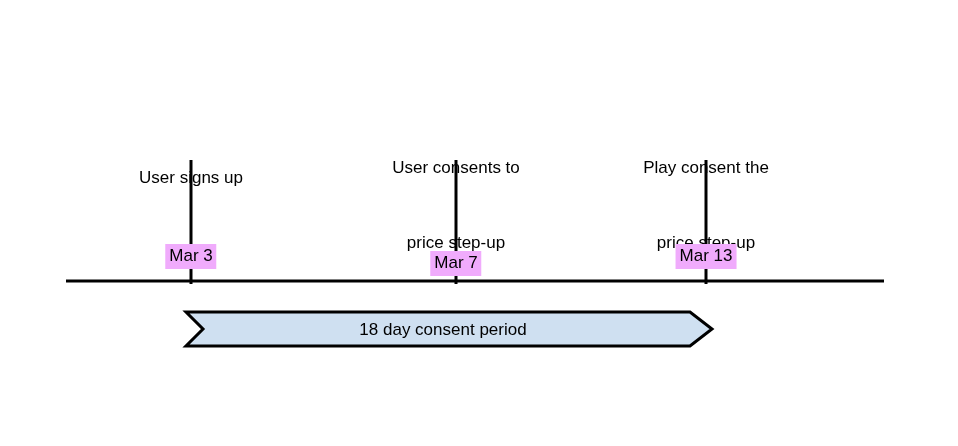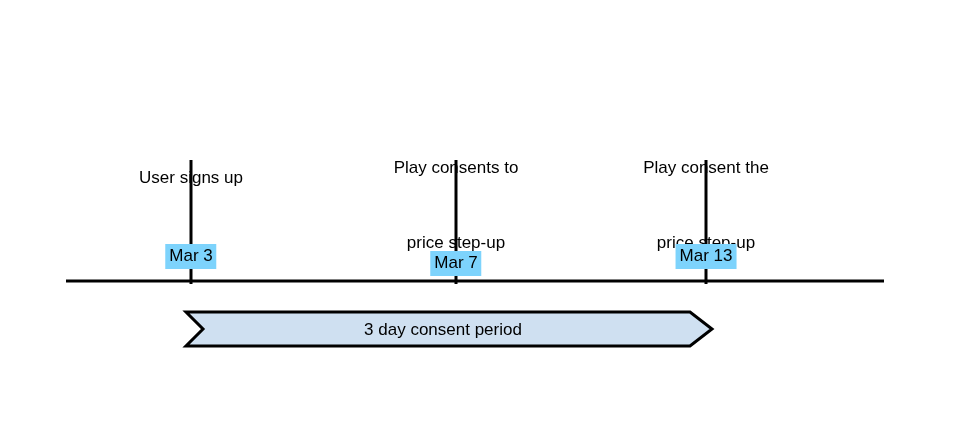--- a/index.html
+++ b/index.html
@@ -36,21 +36,21 @@
     color: #000000;
     white-space: pre;
     transform: translateX(-50%);
     pointer-events: none;
   }
   .date-chip {
     position: absolute;
     font-size: 17px;
     line-height: 22px;
     color: #000000;
-    background: #7dd3fc;
+    background: #f0abfc;
     padding: 1px 4px 2px 4px;
     transform: translateX(-50%);
     white-space: nowrap;
   }
   .band-label {
     position: absolute;
     font-size: 17px;
     line-height: 20px;
     color: #000000;
     text-align: center;
@@ -75,26 +75,26 @@
     <line id="tick-2" x1="706" y1="160" x2="706" y2="284" stroke="#000000" stroke-width="3"></line>
   </svg>
 
   <div class="event-label" style="left:191px; top:115px; width:260px;">
     <div>User signs up</div>
     <div></div>
   </div>
   <div class="date-chip" style="left:191px; top:244px;">Mar 3</div>
 
   <div class="event-label" style="left:456px; top:105px; width:260px;">
-    <div>Play consents to</div>
+    <div>User consents to</div>
     <div>price step-up</div>
   </div>
   <div class="date-chip" style="left:456px; top:244px;margin-top:7px;">Mar 7</div>
 
   <div class="event-label" style="left:706px; top:105px; width:260px;">
     <div>Play consent the</div>
     <div>price step-up</div>
   </div>
   <div class="date-chip" style="left:706px; top:244px;">Mar 13</div>
 
-  <div class="band-label" style="left:443px; top:330px;">3 day consent period</div>
+  <div class="band-label" style="left:443px; top:330px;">18 day consent period</div>
 
 </div>
 
 </body></html>

